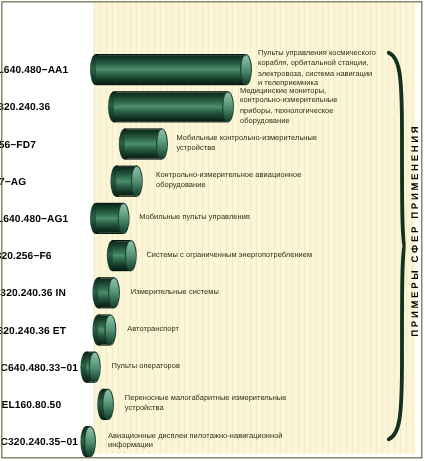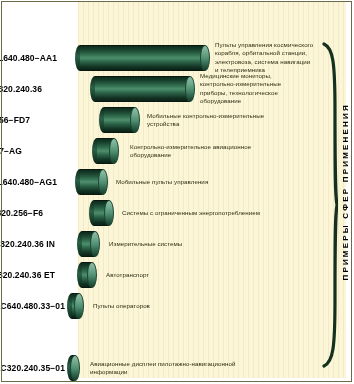--- a/index.html
+++ b/index.html
@@ -271,20 +271,30 @@
     <div class="row" style="left:0px; top:291px; width:340px;">
       <div class="code" style="right:275px;">LC640.480.33−01</div>
       <div class="cyl" style="left:72px; width:12px;">
         <div class="capL"></div>
         <div class="body"></div>
         <div class="capR"></div>
       </div>
       <div class="desc" style="left:93px; width:200px;">Пульты операторов</div>
     </div>
 
+    <div class="row" style="left:0px; top:322px; width:340px;">
+      <div class="code" style="right:289px;">EL160.80.50</div>
+      <div class="cyl" style="left:86px; width:9px;">
+        <div class="capL"></div>
+        <div class="body"></div>
+        <div class="capR"></div>
+      </div>
+      <div class="desc" style="left:104px; width:210px;">Переносные малогабаритные измерительные
+устройства</div>
+    </div>
 
     <div class="row" style="left:0px; top:353px; width:340px;">
       <div class="code" style="right:275px;">LC320.240.35−01</div>
       <div class="cyl" style="left:72px; width:8px;">
         <div class="capL"></div>
         <div class="body"></div>
         <div class="capR"></div>
       </div>
       <div class="desc" style="left:90px; width:215px;">Авиационные дисплеи пилотажно-навигационной
 информации</div>

